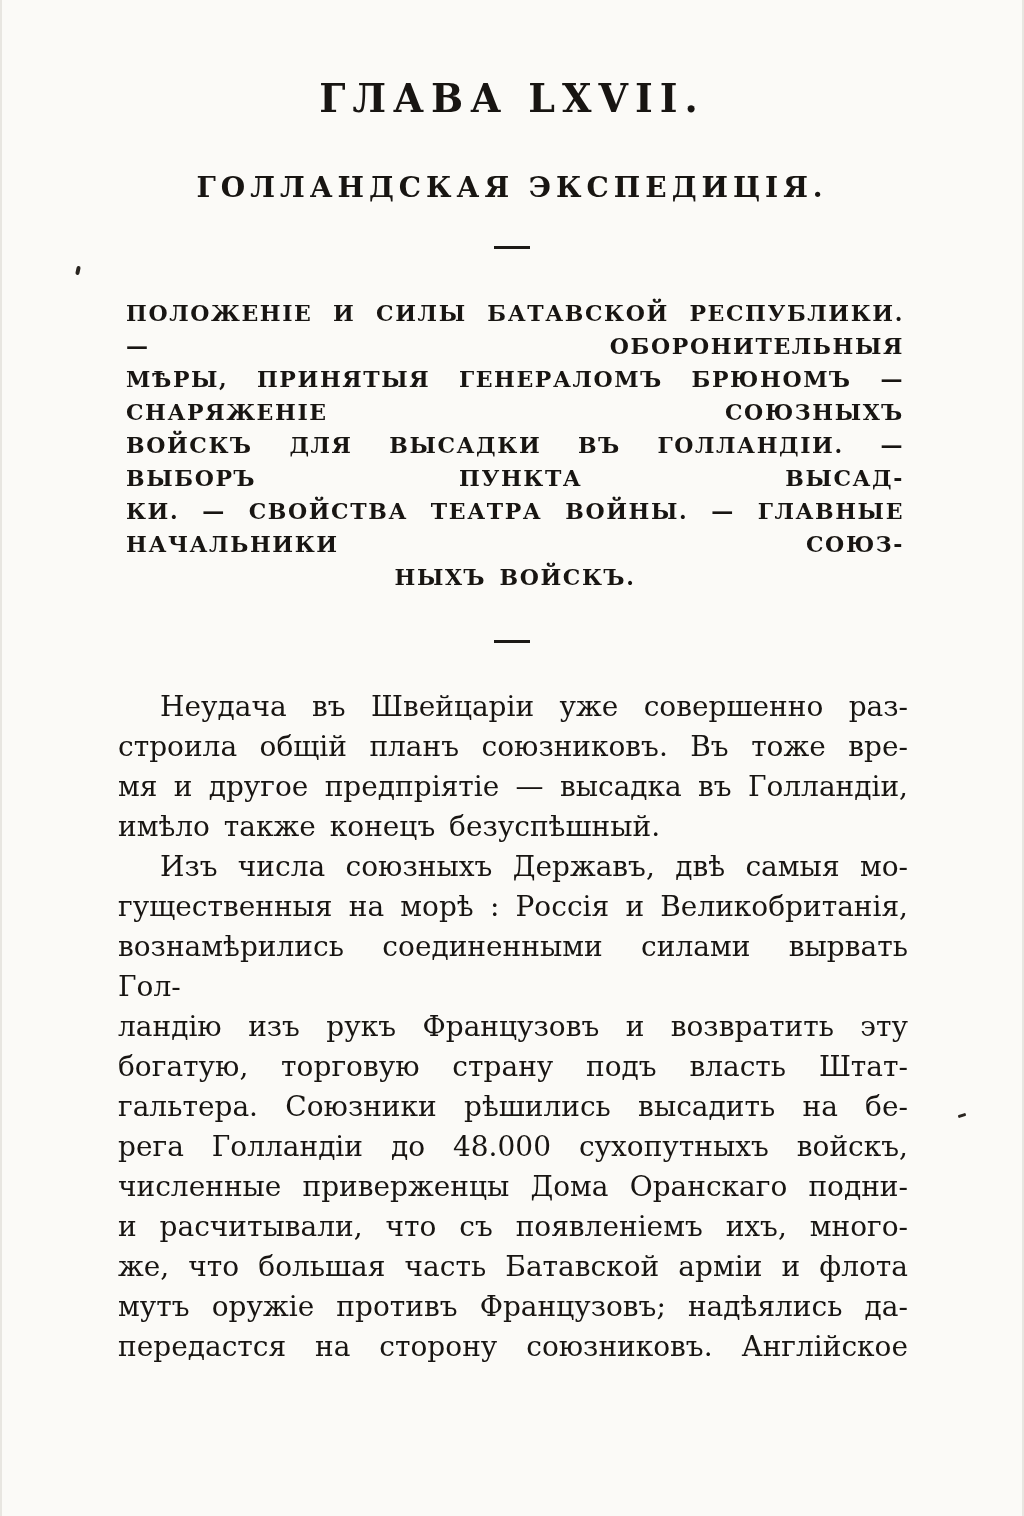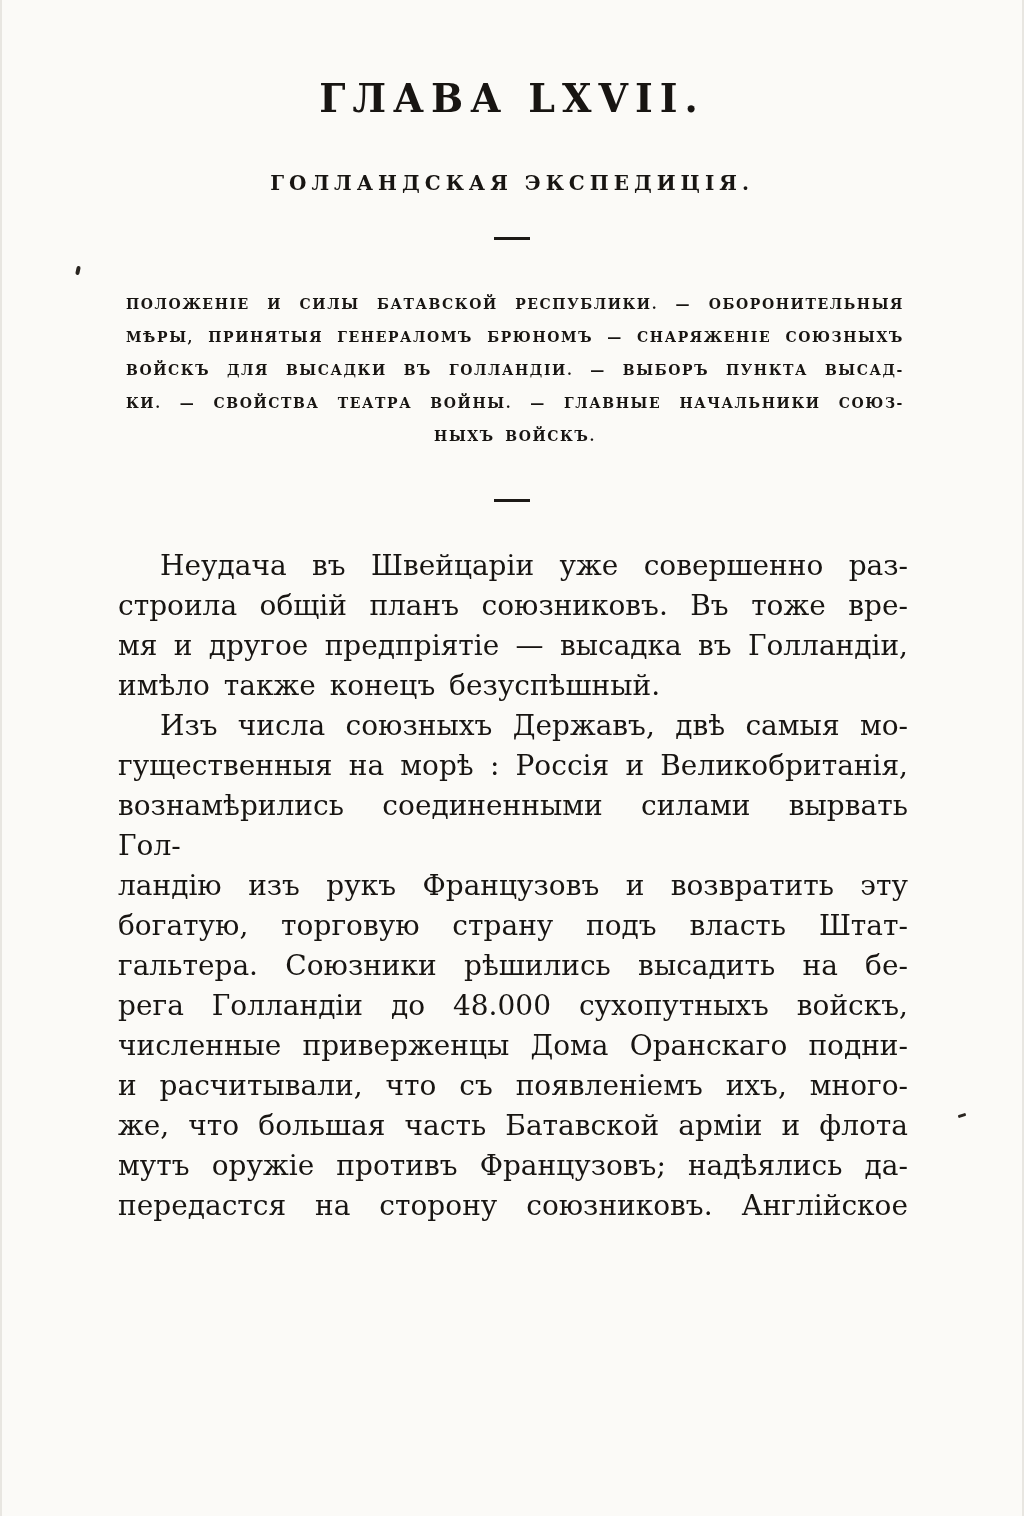--- a/index.html
+++ b/index.html
@@ -26,39 +26,39 @@
     font-size: 38px;
     font-weight: bold;
     letter-spacing: 7px;
     line-height: 1.1;
     transform: scaleY(1.05);
   }
 
   .chapter-subtitle {
     margin-top: 52px;
     text-align: center;
-    font-size: 20px;
+    font-size: 28px;
     font-weight: bold;
     letter-spacing: 5px;
   }
 
   
   .divider {
     width: 36px;
     height: 0;
     border-top: 3px solid #1c1916;
     margin: 0 auto;
   }
   .divider-1 { margin-top: 42px; }
   .divider-2 { margin-top: 46px; }
 
   
   .summary {
     margin: 48px 118px 0 124px;
-    font-size: 14px;
+    font-size: 22px;
     font-weight: bold;
     letter-spacing: 1.6px;
     line-height: 33px;
   }
   .summary .sline {
     text-align: justify;
     text-align-last: justify;
     word-spacing: 4px;
   }
   .summary .sline.centered {

